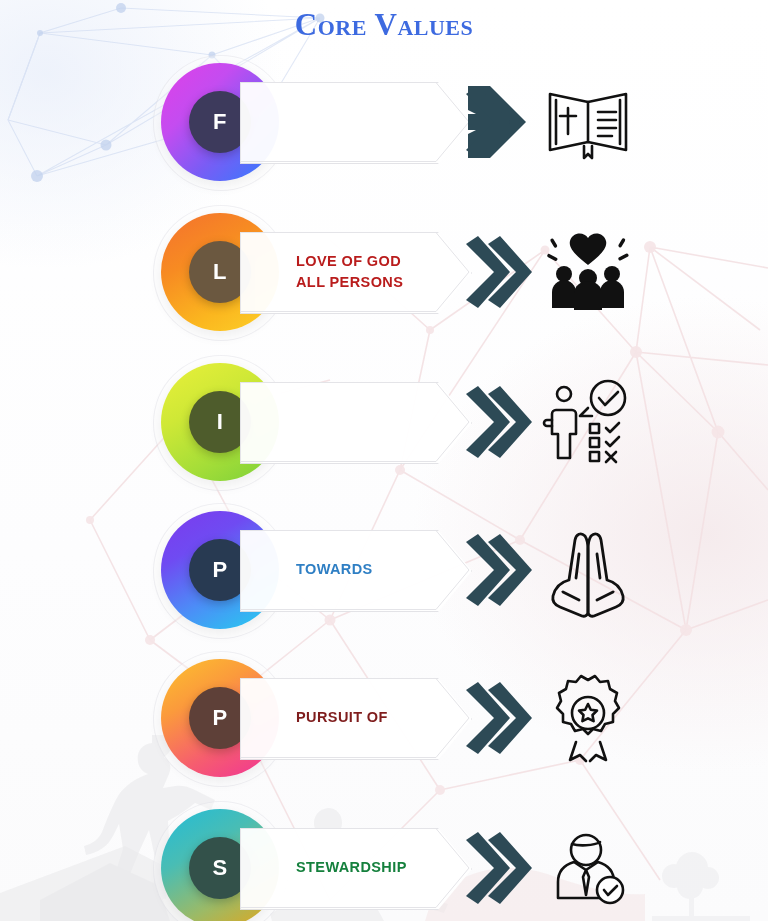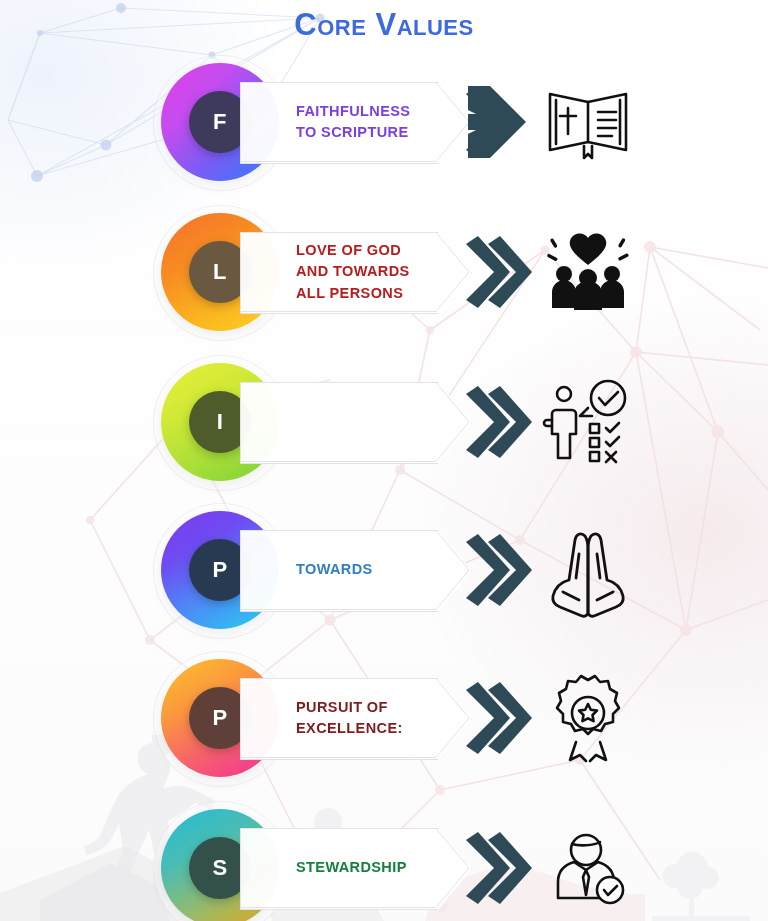--- a/index.html
+++ b/index.html
@@ -17,21 +17,21 @@
       radial-gradient(ellipse 420px 340px at 92% 58%, rgba(244,232,234,.85) 0%, rgba(255,255,255,0) 70%),
       radial-gradient(ellipse 340px 280px at 6% 8%, rgba(232,238,250,.75) 0%, rgba(255,255,255,0) 70%),
       linear-gradient(180deg,#ffffff 0%,#fdfdfe 60%,#fbfbfc 100%);
   }
 
   
   .title{
     position:absolute;left:0;top:7px;width:768px;text-align:center;
     font-size:31px;font-weight:bold;letter-spacing:.5px;
     color:#3d6ae0;
-    font-family:Liberation Sans, sans-serif;
+    font-family:Liberation Serif, serif;
     font-variant:small-caps;
     text-transform:none;
   }
 
   
   .row{position:absolute;left:0;width:768px;height:150px;}
   .row-0{top:48px}
   .row-1{top:198px}
   .row-2{top:348px}
   .row-3{top:496px}
@@ -181,24 +181,20 @@
     <div class="circle-inner" style="background:#3d3a5c">
       <span>F</span>
     </div>
   </div>
   <div class="banner"></div>
   <div class="banner-edge">
     <svg width="230" height="80" viewBox="0 0 230 80">
         <path d="M0.5,0.5 H196 L229,40 L196,79.5 H0.5 Z" fill="none" stroke="#e4e4e8" stroke-width="1"></path>
       </svg>
   </div>
-  <div class="label" style="color:#7b3fe4">
-    <span>FAITHFULNESS</span>
-    <span>TO SCRIPTURE</span>
-  </div>
   <div class="chev">
     <svg width="70" height="76" viewBox="0 0 70 76">
         <path fill="#2d4a56" d="M2,2 L22,2 L58,38 L22,74 L2,74 L26,46 L2,46 L2,30 L26,30 Z M2,2 L38,38 L2,74 L2,50 L26,38 L2,26 Z"></path>
         <path fill="#2d4a56" d="M3,2 L24,2 L60,38 L24,74 L3,74 L39,38 Z"></path>
         <path fill="#2d4a56" d="M0,10 L12,2 L44,38 L12,74 L0,66 L28,38 Z"></path>
       </svg>
   </div>
   <div class="pict">
     <svg viewBox="0 0 100 100">
       <g fill="none" stroke="#111" stroke-width="2.6" stroke-linejoin="round" stroke-linecap="round">
@@ -222,21 +218,20 @@
     </div>
   </div>
   <div class="banner"></div>
   <div class="banner-edge">
     <svg width="230" height="80" viewBox="0 0 230 80">
         <path d="M0.5,0.5 H196 L229,40 L196,79.5 H0.5 Z" fill="none" stroke="#e4e4e8" stroke-width="1"></path>
       </svg>
   </div>
   <div class="label" style="color:#b91c1c">
     <span>LOVE OF GOD</span>
-    <span>AND TOWARDS</span>
     <span>ALL PERSONS</span>
   </div>
   <div class="chev">
     <svg width="70" height="76" viewBox="0 0 70 76">
         <path fill="#2d4a56" d="M0,10 L12,2 L44,38 L12,74 L0,66 L28,38 Z"></path>
         <path fill="#2d4a56" d="M22,10 L34,2 L66,38 L34,74 L22,66 L50,38 Z"></path>
       </svg>
   </div>
   <div class="pict">
     <svg viewBox="0 0 100 100">
@@ -340,21 +335,20 @@
     </div>
   </div>
   <div class="banner"></div>
   <div class="banner-edge">
     <svg width="230" height="80" viewBox="0 0 230 80">
         <path d="M0.5,0.5 H196 L229,40 L196,79.5 H0.5 Z" fill="none" stroke="#e4e4e8" stroke-width="1"></path>
       </svg>
   </div>
   <div class="label" style="color:#7f1d1d">
     <span>PURSUIT OF</span>
-    <span>EXCELLENCE:</span>
   </div>
   <div class="chev">
     <svg width="70" height="76" viewBox="0 0 70 76">
         <path fill="#2d4a56" d="M0,10 L12,2 L44,38 L12,74 L0,66 L28,38 Z"></path>
         <path fill="#2d4a56" d="M22,10 L34,2 L66,38 L34,74 L22,66 L50,38 Z"></path>
       </svg>
   </div>
   <div class="pict">
     <svg viewBox="0 0 100 100">
       <g fill="none" stroke="#111" stroke-width="2.6" stroke-linejoin="round" stroke-linecap="round">

